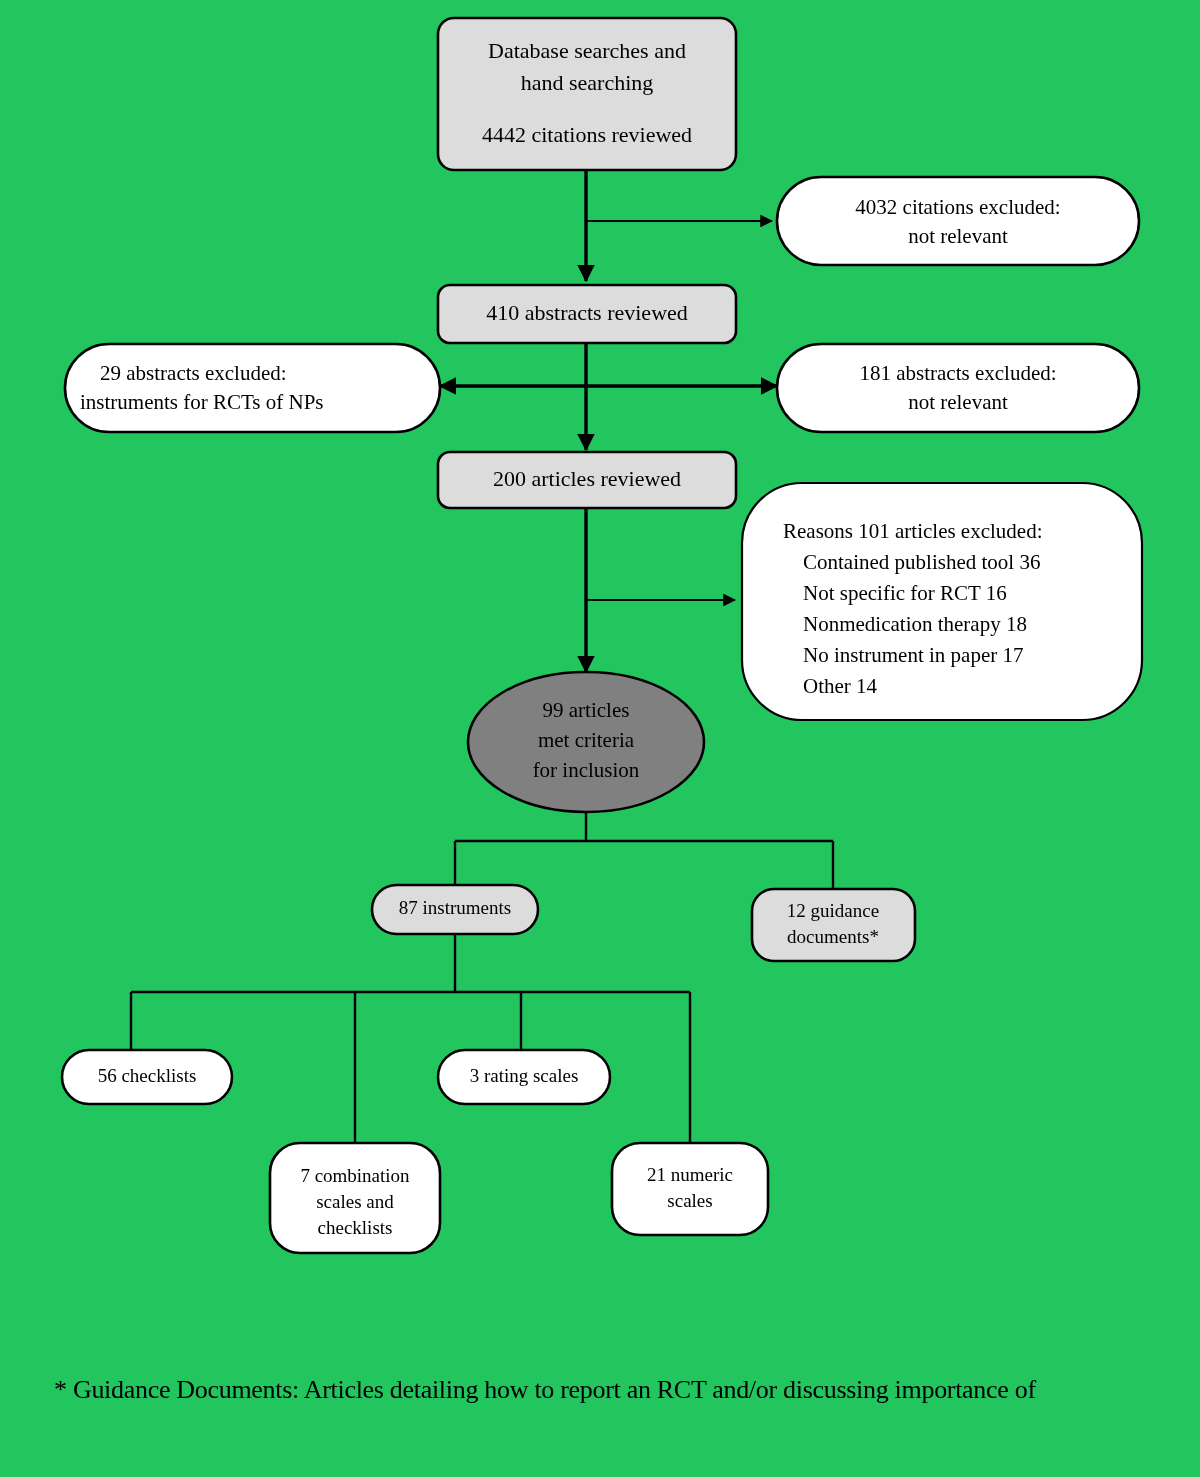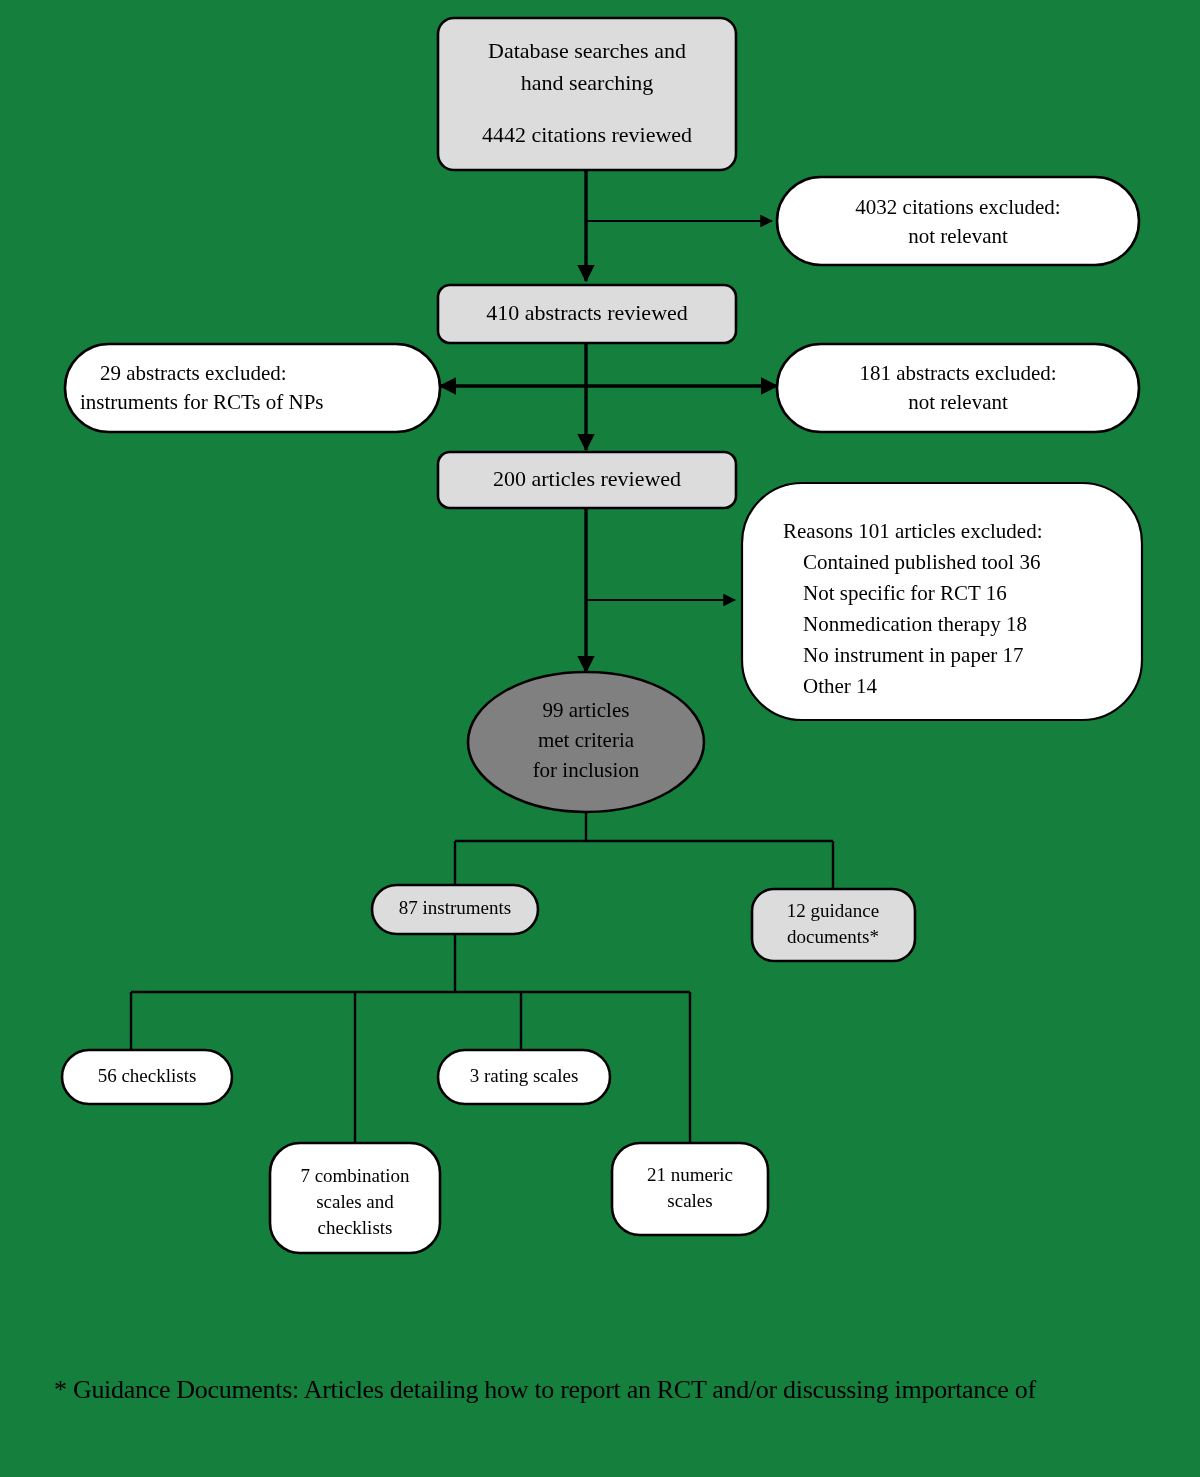--- a/index.html
+++ b/index.html
@@ -7,21 +7,21 @@
     padding: 0;
     background: #ffffff;
   }
   body {
     font-family: "Liberation Serif", "DejaVu Serif", serif;
   }
   #page {
     position: relative;
     width: 1200px;
     height: 1477px;
-    background: #15803d;
+    background: #22c55e;
     overflow: hidden;
   }
   #flow {
     position: absolute;
     top: 0;
     left: 0;
     width: 1200px;
     height: 1477px;
     display: block;
   }

